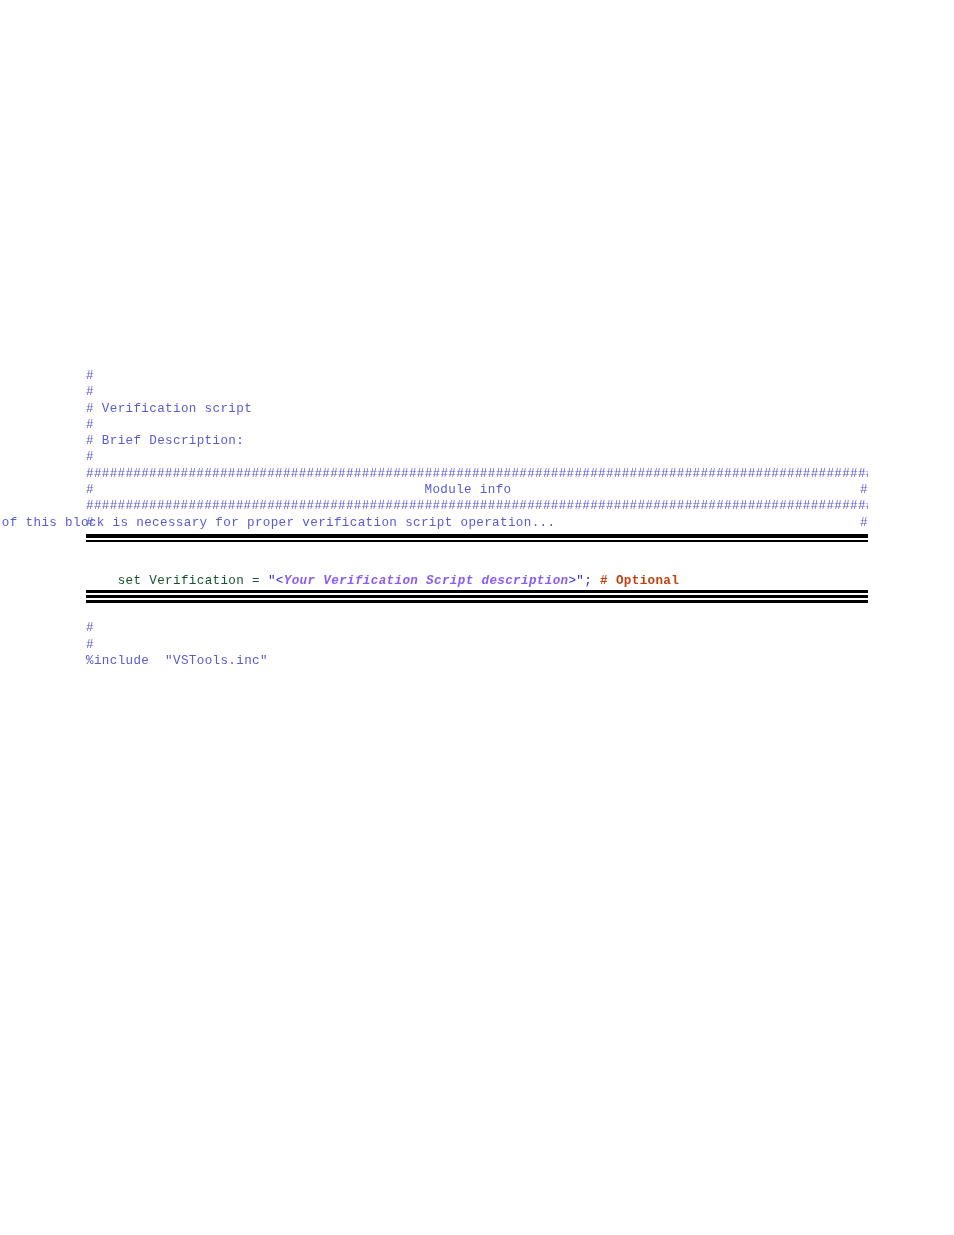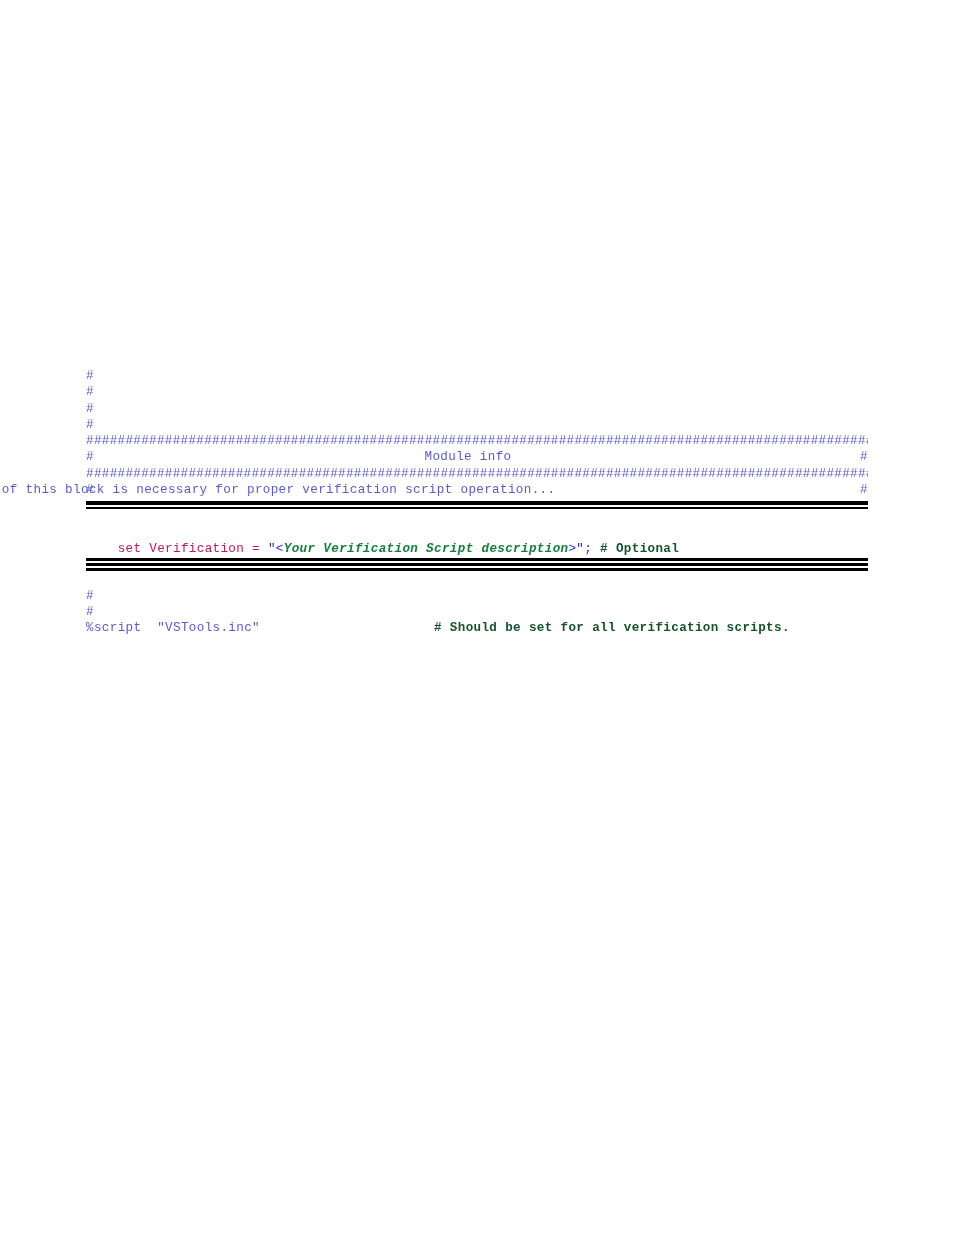--- a/index.html
+++ b/index.html
@@ -66,38 +66,40 @@
   .rule-group.mid .bar.b  { height: 3px; }
   .rule-group.mid .gap.b  { height: 2px; }
   .rule-group.mid .bar.c  { height: 3px; }
 
   
   .spacer-after-top-rule  { height: 15px; }
   .spacer-before-mid-rule { height: 17px; }
   .spacer-after-mid-rule  { height: 17px; }
 
   
-  .tok-dim      { color: #be185d; margin-top: 17px; }          
+  .tok-dim      { color: #14532d; margin-top: 17px; }          
   .tok-blue     { color: #5a5ad2; }          
   .tok-strblue  { color: #2b2bd8; }          
-  .tok-emph     { color: #15803d;
+  .tok-emph     { color: #8b5cf6;
                   font-weight: bold;
                   font-style: italic; }      
-  .tok-note     { color: #14532d;
+  .tok-note     { color: #c2410c;
                   font-weight: bold; }       
 </style>
 </head>
 <body>
 
 <div class="listing">
 
   <div>
     <div class="code-line">#</div>
     <div class="code-line">#</div>
+    <div class="code-line"># Verification script</div>
     <div class="code-line">#</div>
+    <div class="code-line"># Brief Description:</div>
     <div class="code-line">#</div>
   </div>
 
   <div>
 
     <div class="code-line hash-rule">########################################################################################################</div>
 
     <div class="code-line" style="display:flex; justify-content:space-between;">
       <span>#</span>
       <span style="margin-left:-18px;text-align:right;">Module info</span>
@@ -135,17 +137,17 @@
     <div class="bar c"></div>
   </div>
 
   <div class="spacer-after-mid-rule"></div>
 
   <div>
     <div class="code-line">#</div>
     <div class="code-line">#</div>
 
     <div class="code-line" style="display:flex;">
-      <span style="display:inline-block; width:348px;"><span class="tok-blue">%script</span><span class="tok-blue">  </span><span class="tok-blue">"VSTools.inc"</span></span><span class="tok-note"># Should be set for all verification scripts.</span>
+      <span style="display:inline-block; width:348px;"><span class="tok-blue">%include</span><span class="tok-blue">  </span><span class="tok-blue">"VSTools.inc"</span></span>
     </div>
   </div>
 
 </div>
 
 </body></html>

